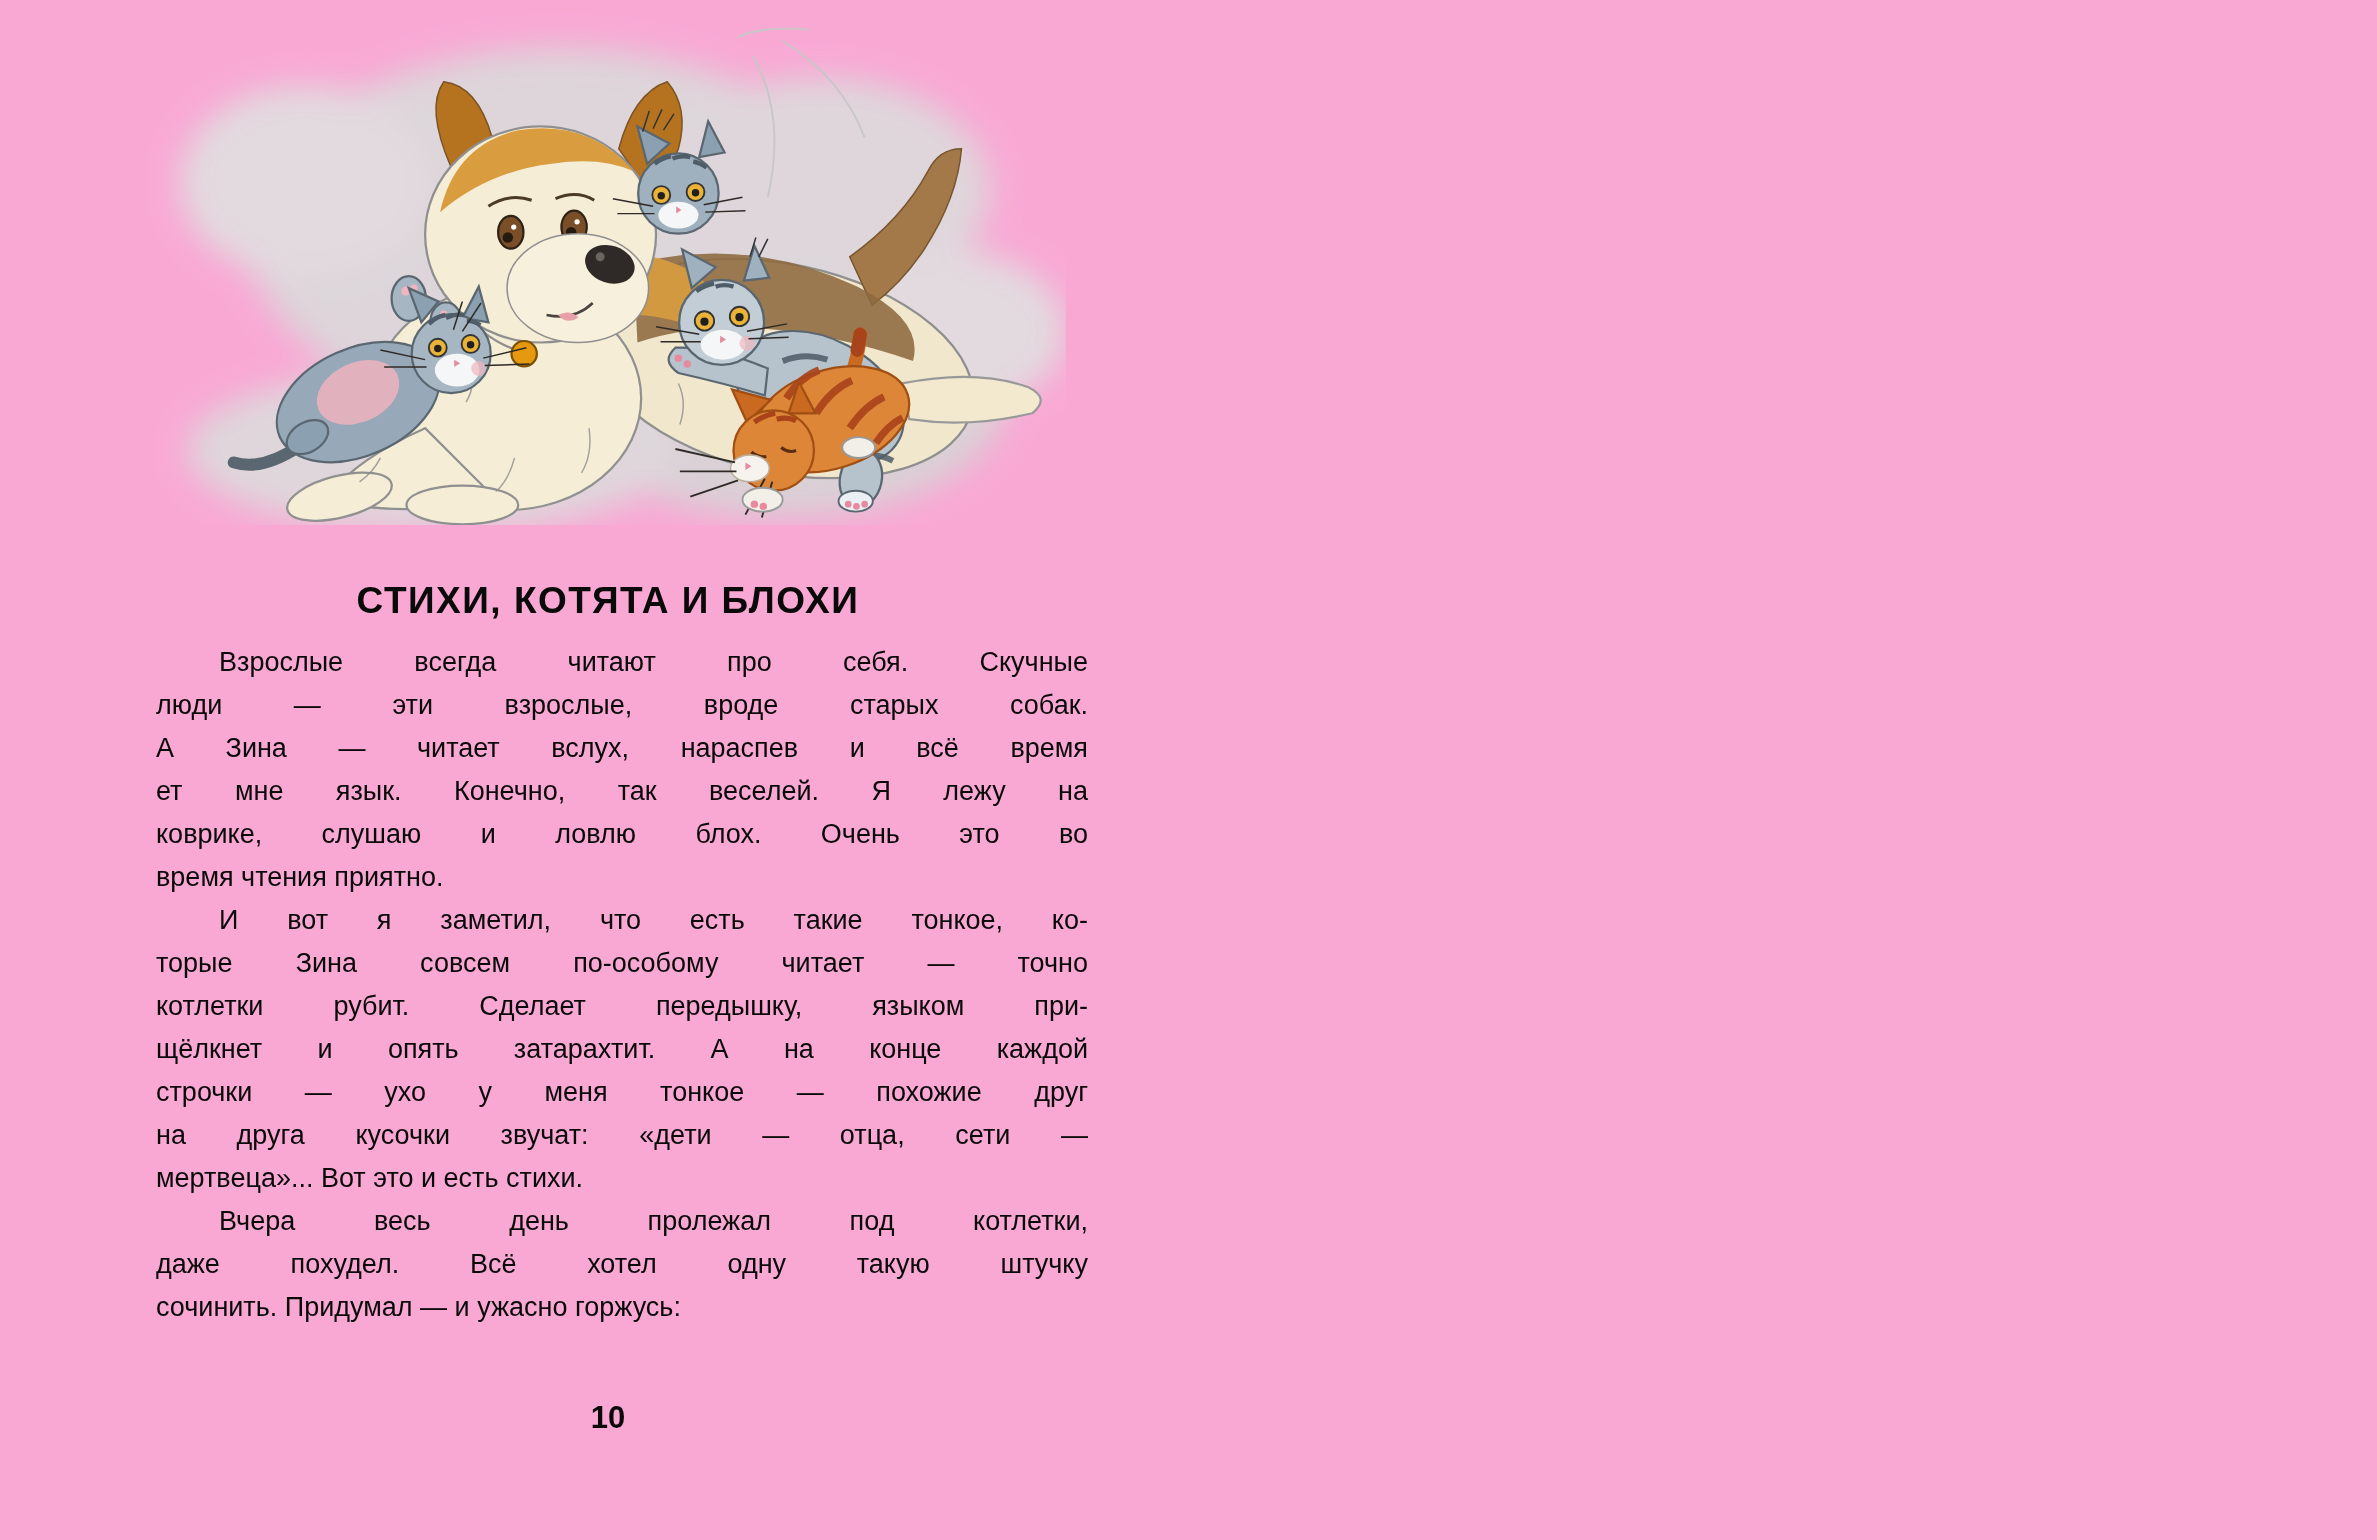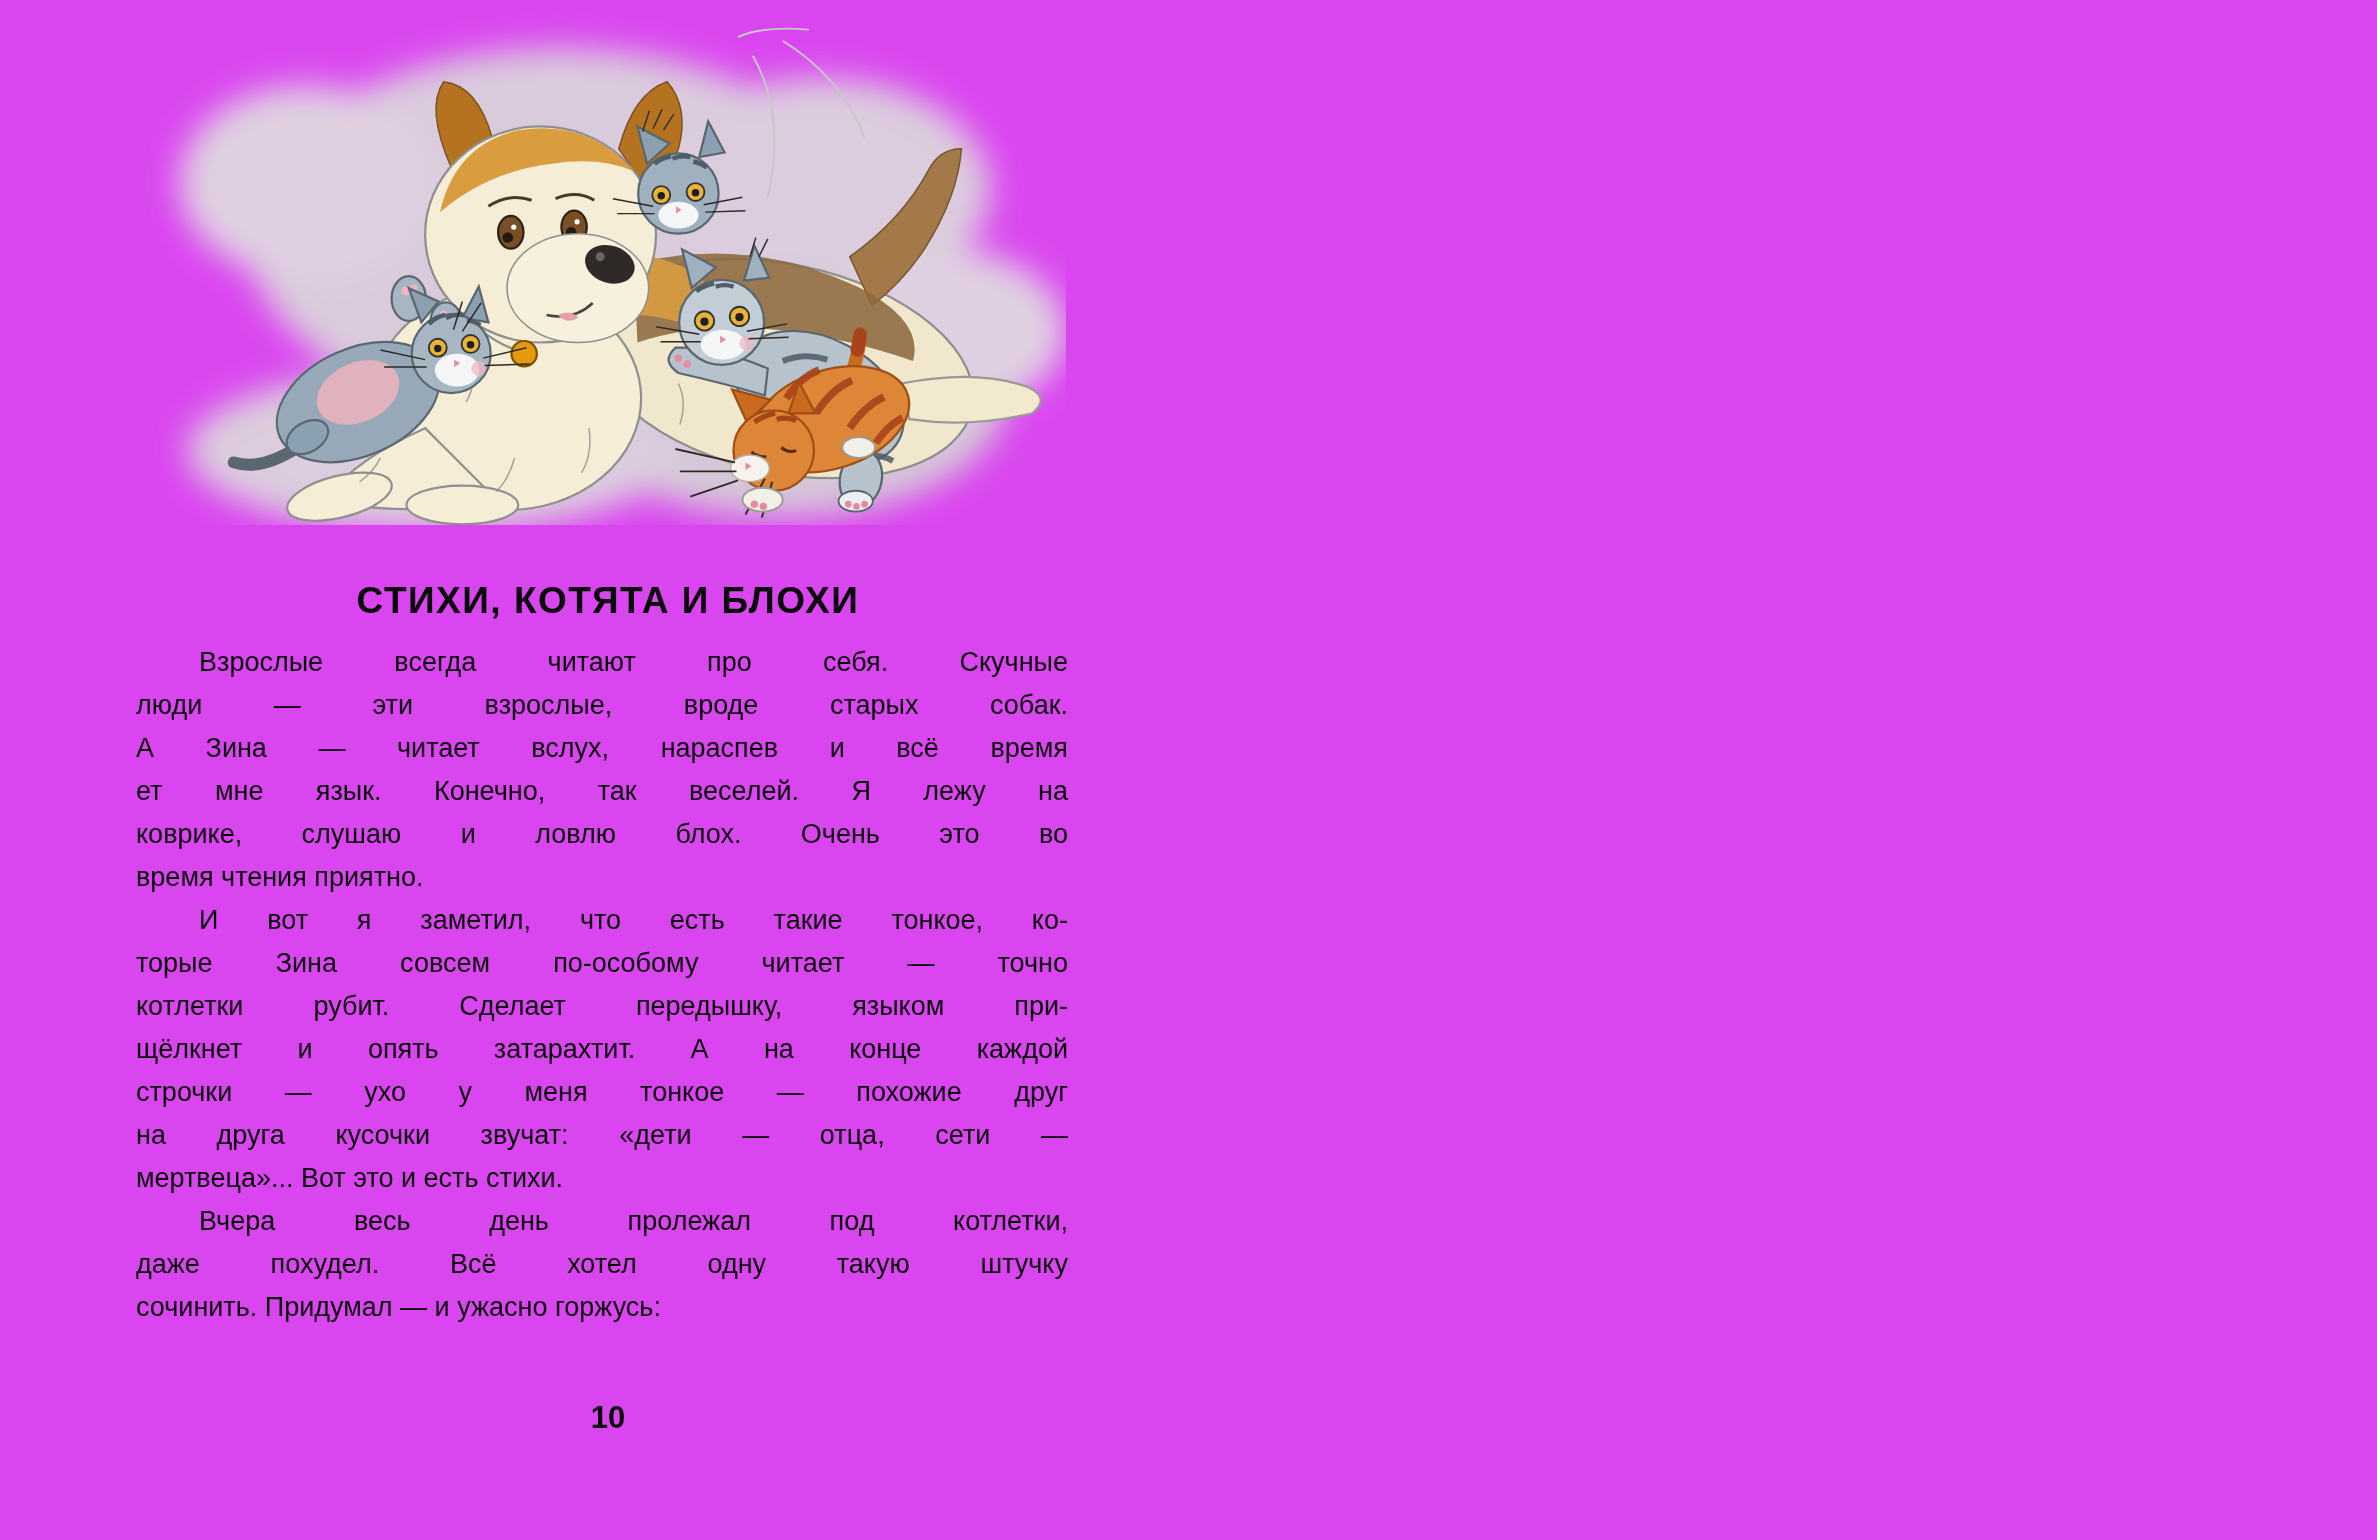--- a/index.html
+++ b/index.html
@@ -1,34 +1,34 @@
 <!DOCTYPE html>
 <html style="font-size:12px"><head>
 <meta charset="utf-8">
 <style>
   html,body{margin:0;padding:0;background:#888;}
   .spread{
     position:relative; width:2377px; height:1541px;
-    background:#d946ef; overflow:hidden;
+    background:#f9a8d4; overflow:hidden;
     font-family:"Liberation Sans", sans-serif; color:#0a0a0a;
   }
   .page{position:absolute; top:0; height:100%;}
   .page.left{left:0; width:1188px;}
   .page.right{left:1188px; width:1189px;}
 
   .illustration{position:absolute; left:112px; top:11.2px; width:954px; height:514px;}
 
   .chapter-title{
     position:absolute; left:142px; top:555px; width:932px;
     text-align:center; font-size:37px; font-weight:700; letter-spacing:1.5px;
     white-space:nowrap;
   }
 
   .body-text{position:absolute; font-size:27px; line-height:43px;}
-  #left-body{left:136px; top:641px; width:932px;}
+  #left-body{left:156px; top:641px; width:932px;}
 
   .line{text-align:justify; text-align-last:justify;}
   .line.last{text-align-last:left;}
   .line.indent{text-indent:63px;}
 
   .pagenum{
     position:absolute; top:1400px; text-align:center;
     font-size:31px; font-weight:700;
   }
   #pagenum-left{left:142px; width:932px;}

